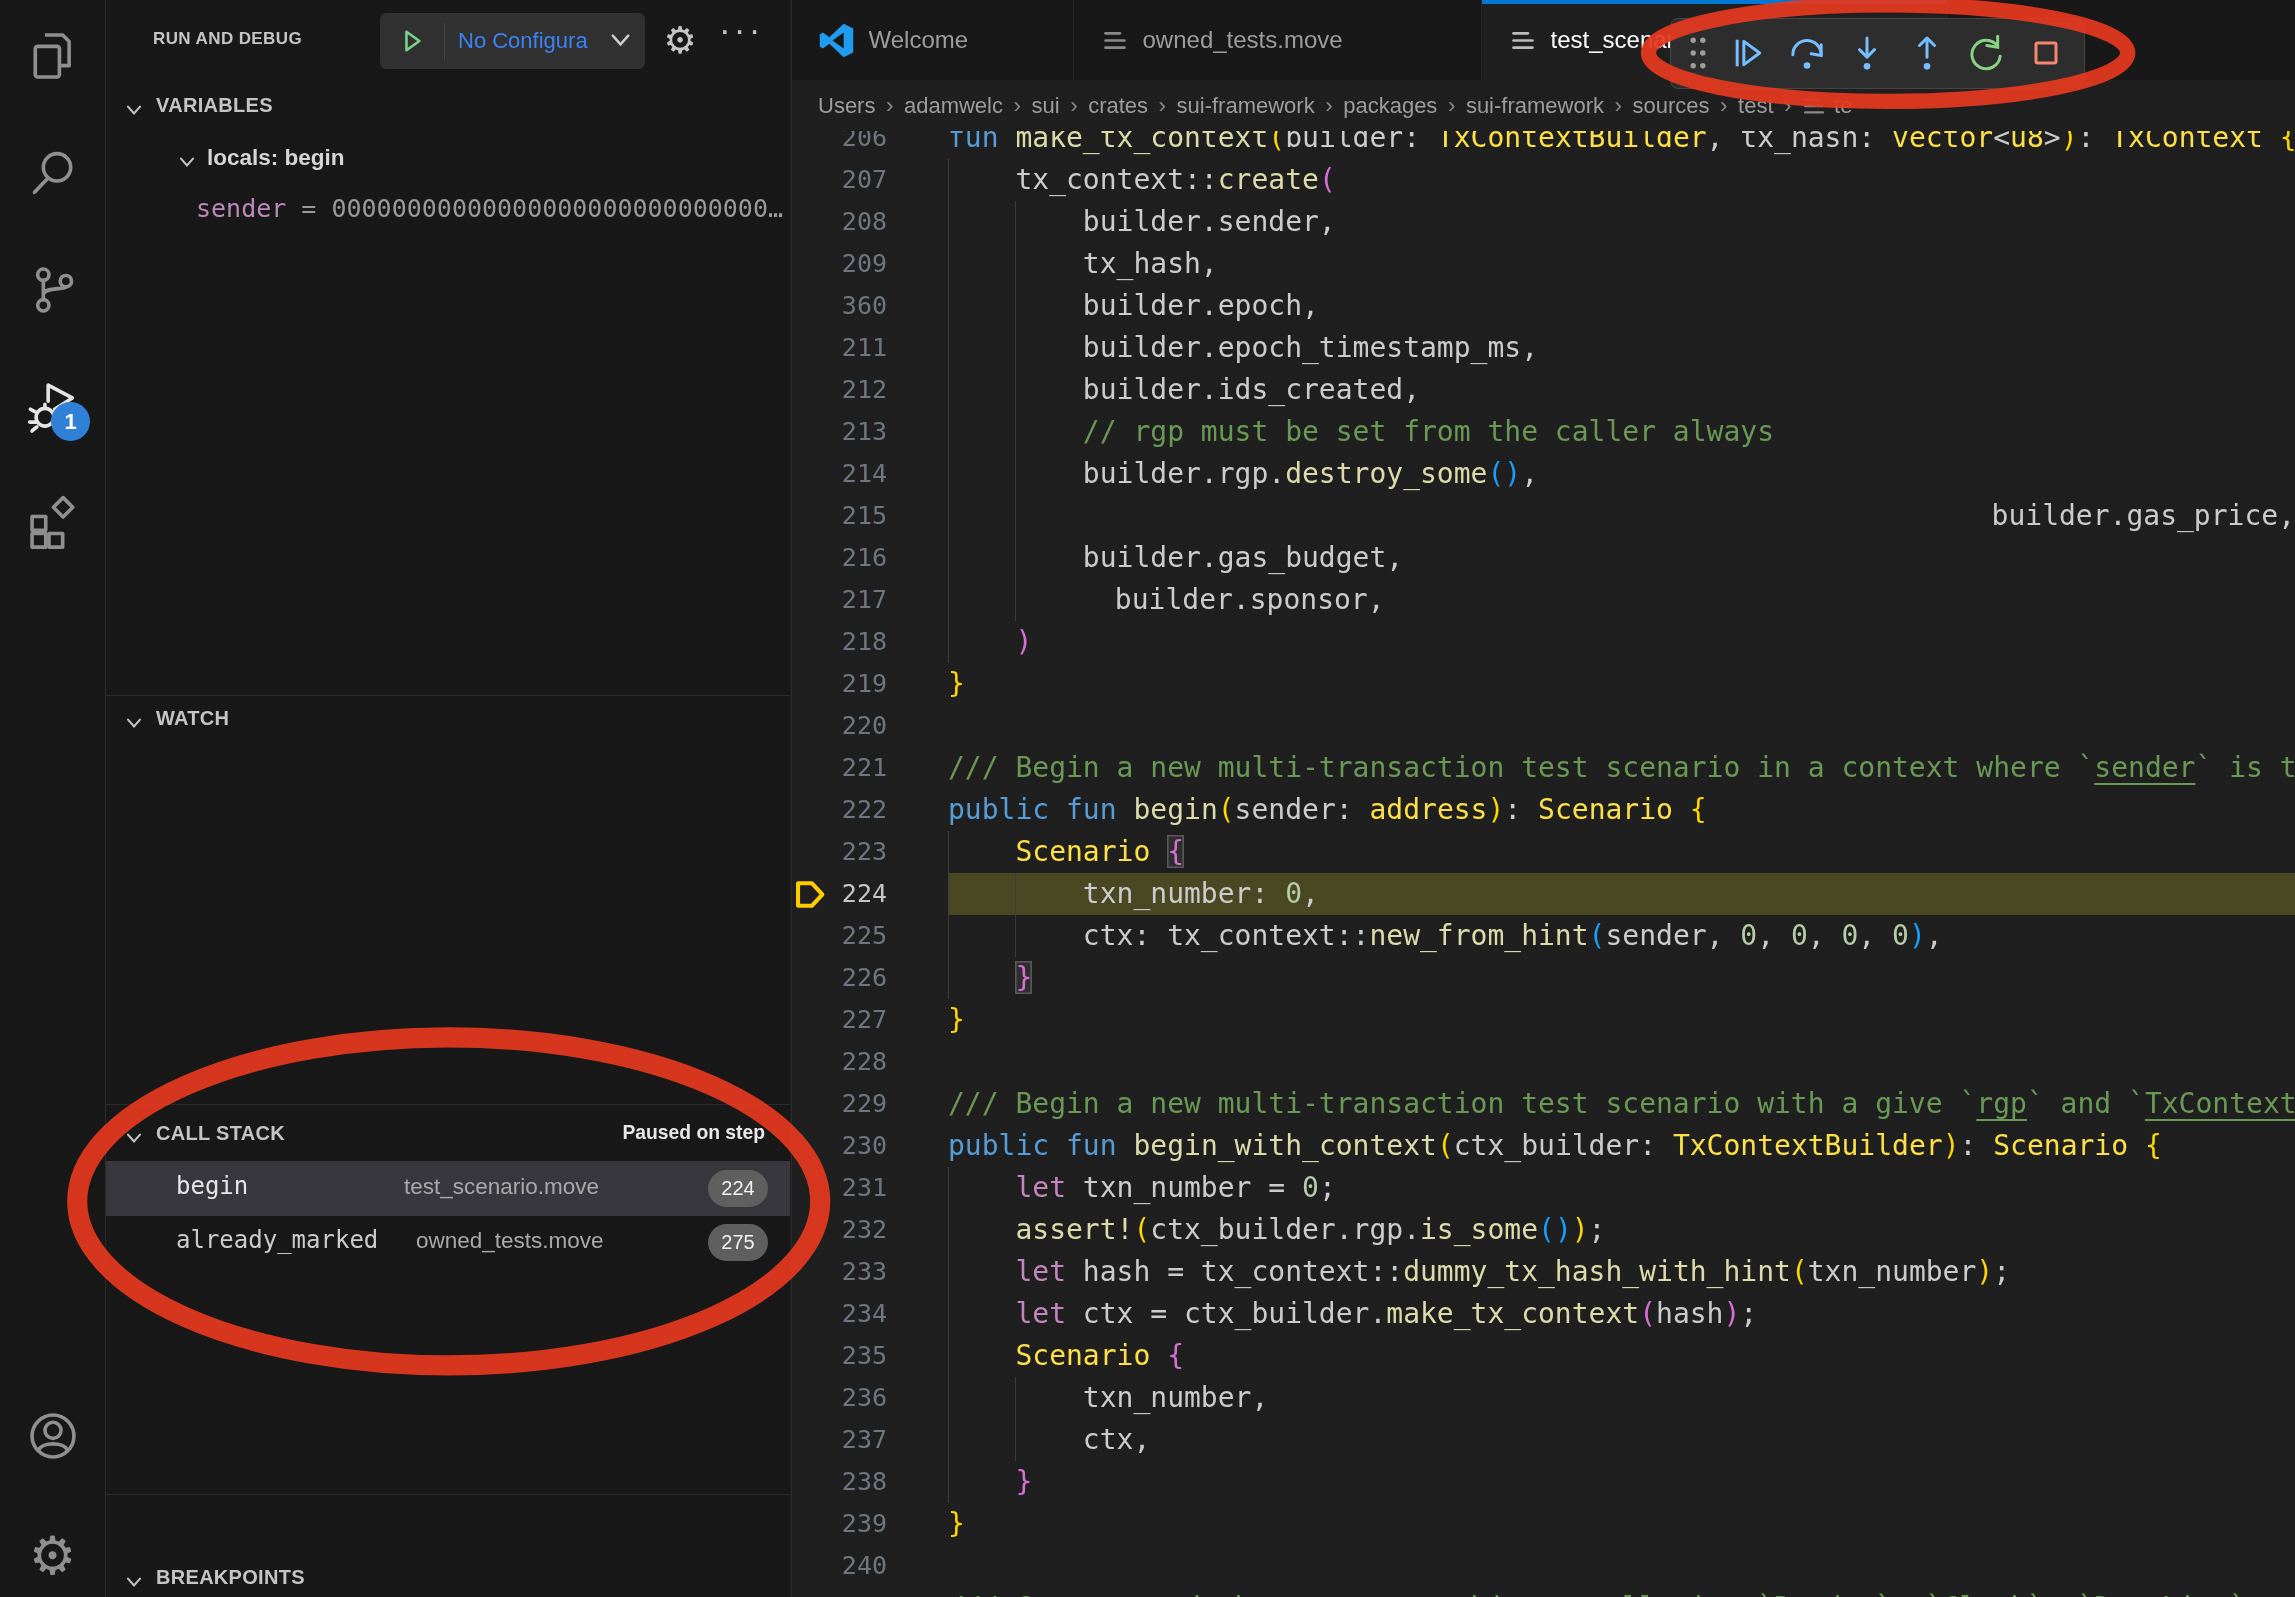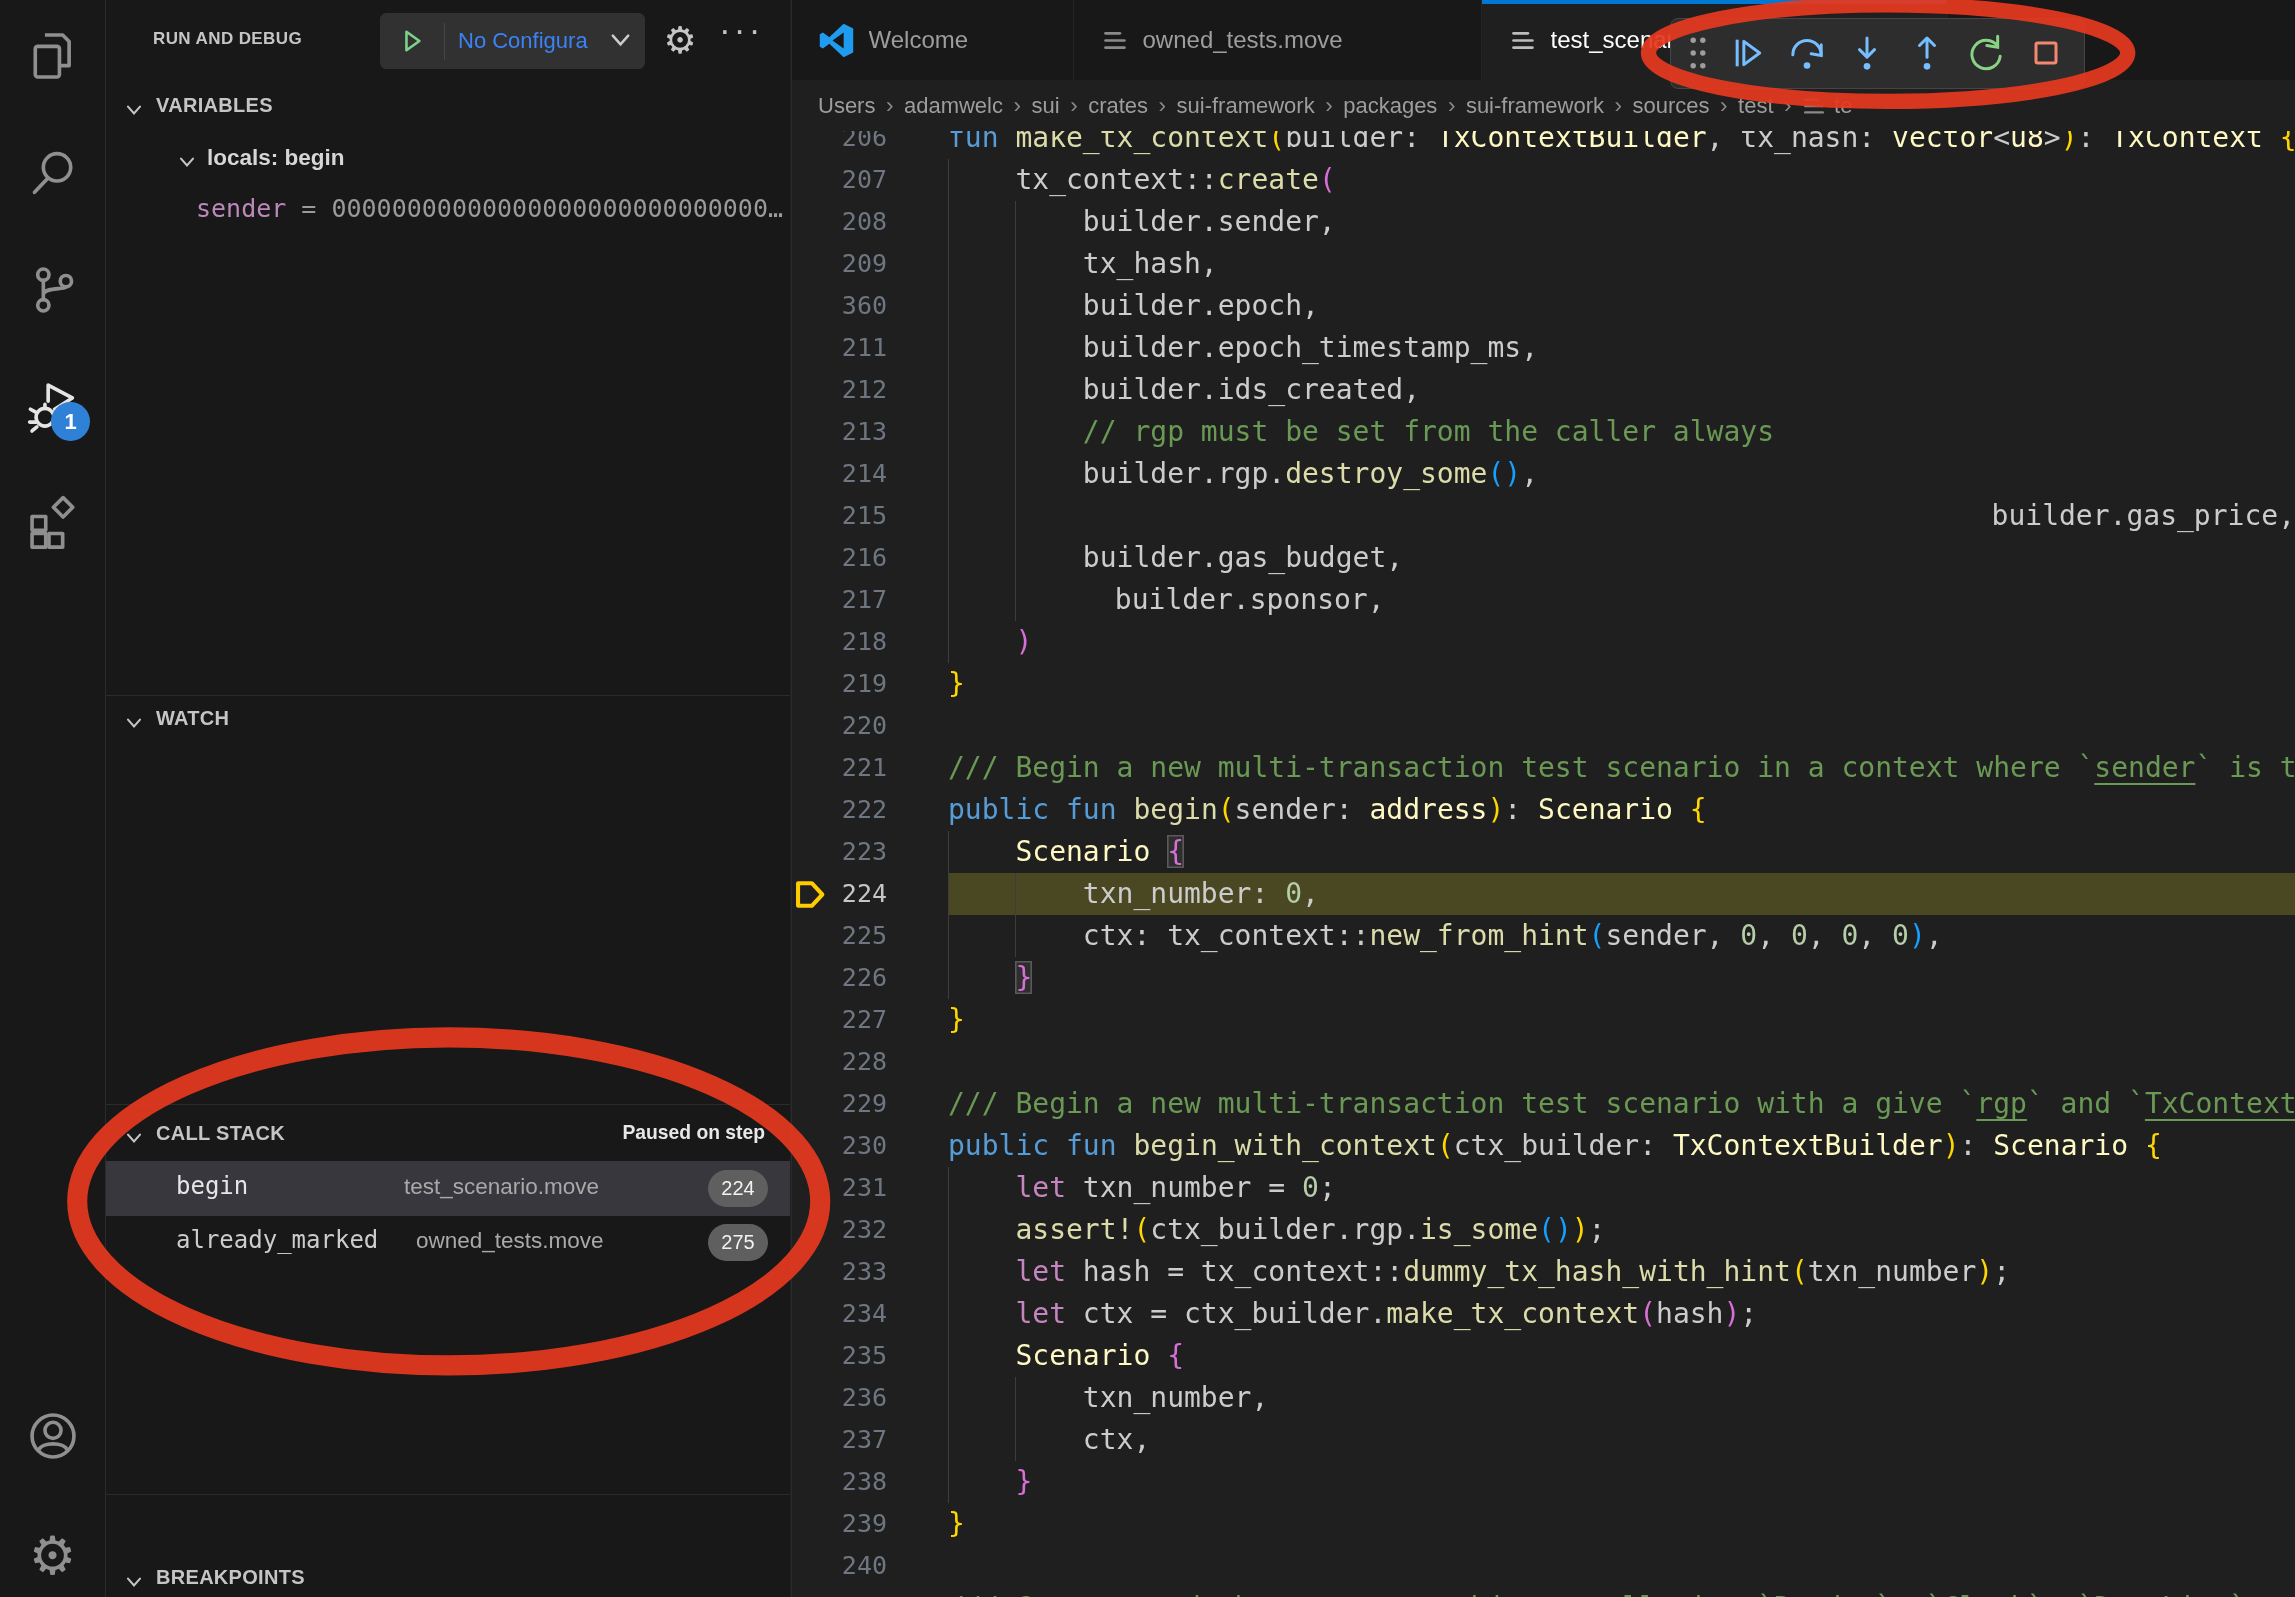--- a/index.html
+++ b/index.html
@@ -61,21 +61,21 @@
 
   .code-layer{position:absolute;left:0;top:117px;right:0;bottom:0;overflow:hidden;z-index:1;}
   .row{height:42px;position:relative;}
   .ln{position:absolute;left:0;top:0;width:95px;text-align:right;font:25px/42px "DejaVu Sans Mono",monospace;color:#6e7681;}
   .ln.cur{color:#c6c6c6;}
   .mk{position:absolute;left:2.4px;top:5.6px;}
   .ct{position:absolute;left:156px;right:0;top:0;height:42px;font:28px/42px "DejaVu Sans Mono",monospace;white-space:pre;}
   .row.hl .ct{background:#4a4723;}
   .guide{position:absolute;top:0;height:42px;border-left:1.6px solid #3d3d3d;}
   .code-text{display:block;position:relative;}
-  .tk-kw{color:#569cd6}.tk-fn{color:#dcdcaa}.tk-ty{color:#fef9c3}.tk-tx{color:#cccccc}
+  .tk-kw{color:#569cd6}.tk-fn{color:#dcdcaa}.tk-ty{color:#fde047}.tk-tx{color:#cccccc}
   .tk-cm{color:#6a9955}
   .tk-cmu{color:#6a9955;text-decoration:underline;text-decoration-thickness:2.4px;text-underline-offset:6.4px;}
   .tk-num{color:#b5cea8}.tk-let{color:#c586c0}
   .tk-p1{color:#ffd700}.tk-p2{color:#d670d6}.tk-p3{color:#179fff}
   .tk-p2m{color:#d670d6;box-shadow:inset 0 0 0 1.6px #5a5a5a;background:rgba(90,90,90,.25);}
 
   .debug-toolbar{position:absolute;left:878px;top:17.7px;width:415px;height:71px;background:#2d2d2e;border:0.8px solid #454545;
                  border-radius:8px;z-index:7;display:flex;align-items:center;padding:0 8px;box-sizing:border-box;}
   .dt-grip{width:39px;height:71px;display:flex;align-items:center;justify-content:center;cursor:grab;}
   .dt-btn{width:60px;height:71px;display:flex;align-items:center;justify-content:center;}

